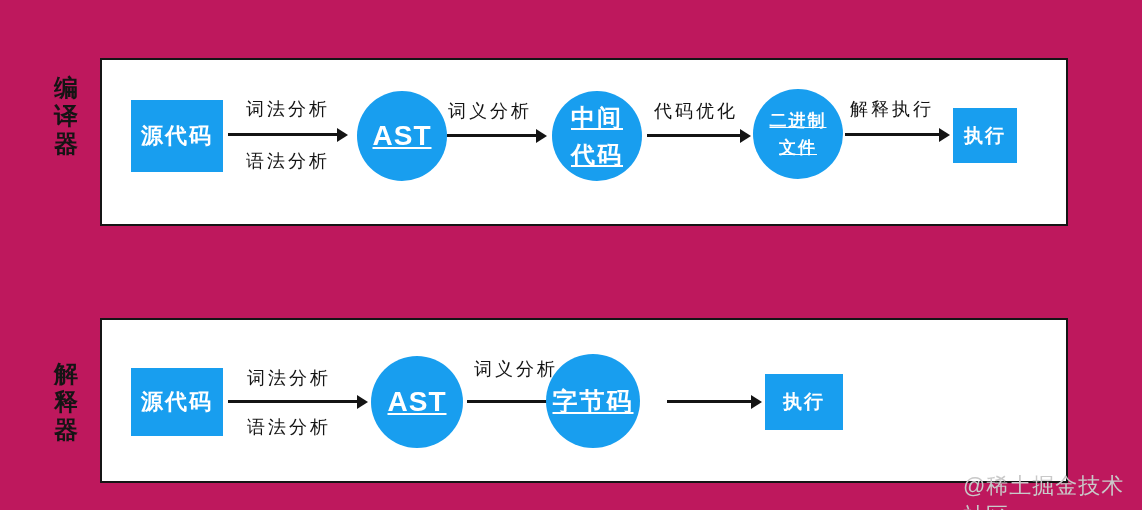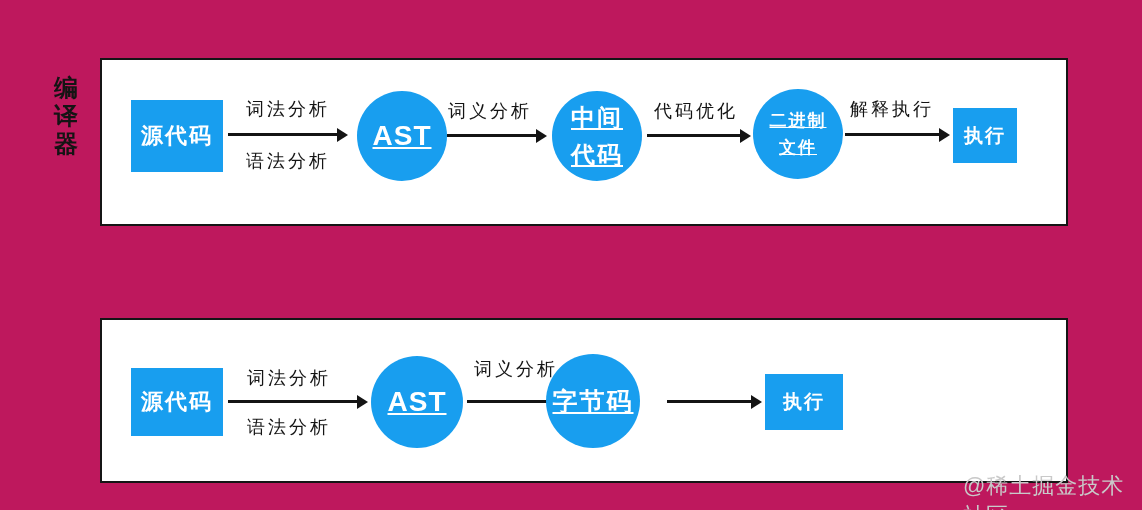--- a/index.html
+++ b/index.html
@@ -147,20 +147,21 @@
   <div class="edge-label c-l3">代码优化</div>
 
   <div class="node circle c-binary">二进制
 文件</div>
 
   <div class="arrow c-a4"></div>
   <div class="edge-label c-l4">解释执行</div>
 
   <div class="node c-exec">执行</div>
 
+  <div class="side-label side-interpreter">解释器</div>
 
   <div class="section-box box-interpreter"></div>
 
   <div class="node i-source">源代码</div>
 
   <div class="arrow i-a1"></div>
   <div class="edge-label i-l1t">词法分析</div>
   <div class="edge-label i-l1b">语法分析</div>
 
   <div class="node circle i-ast">AST</div>

